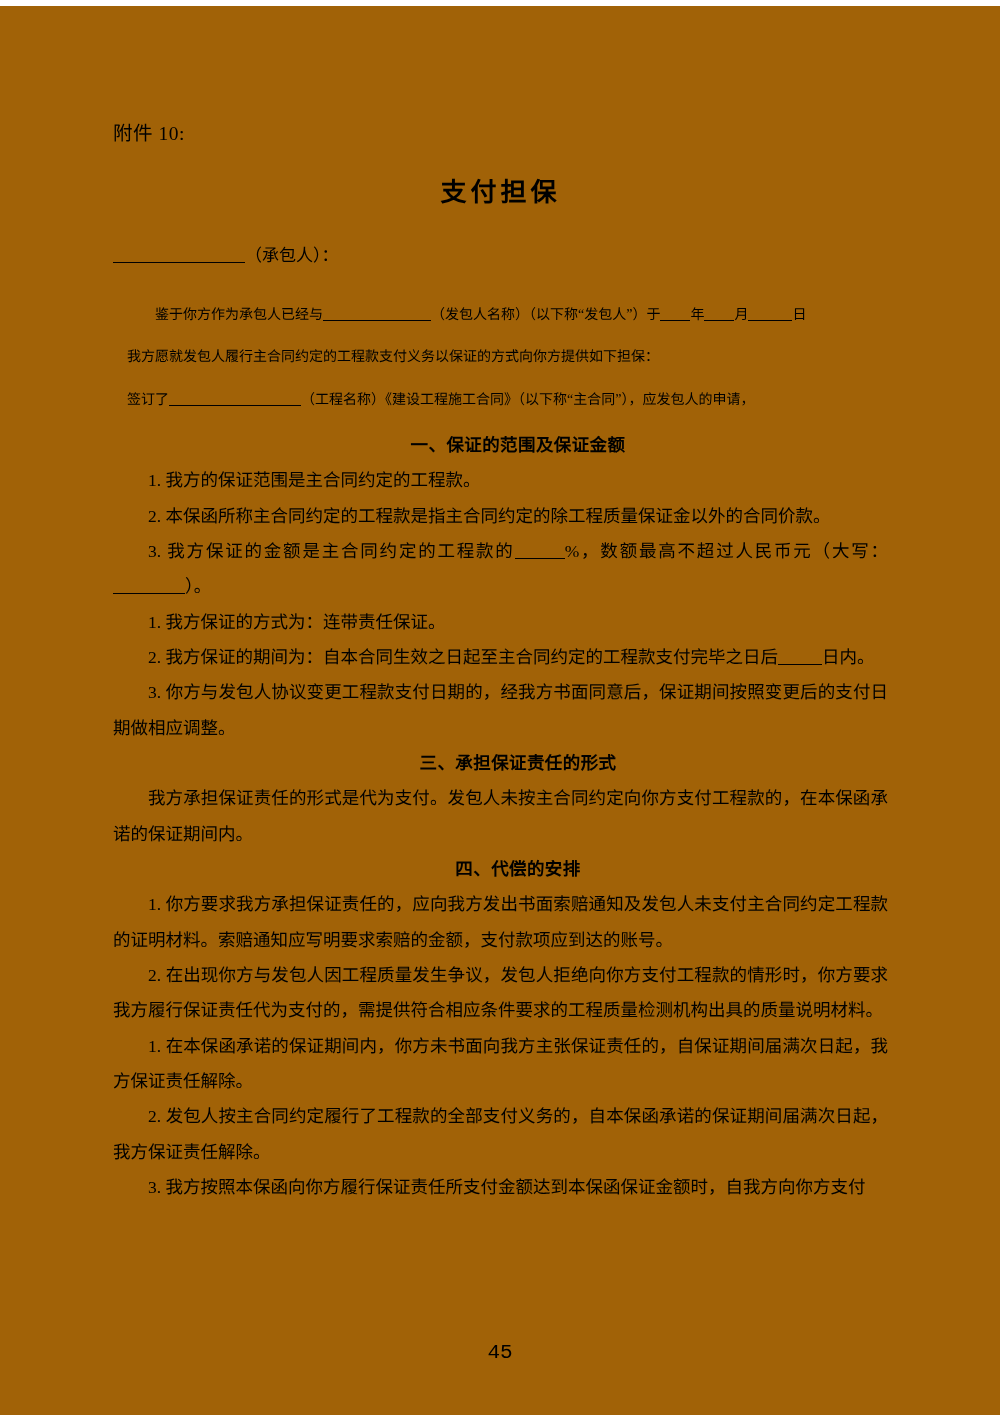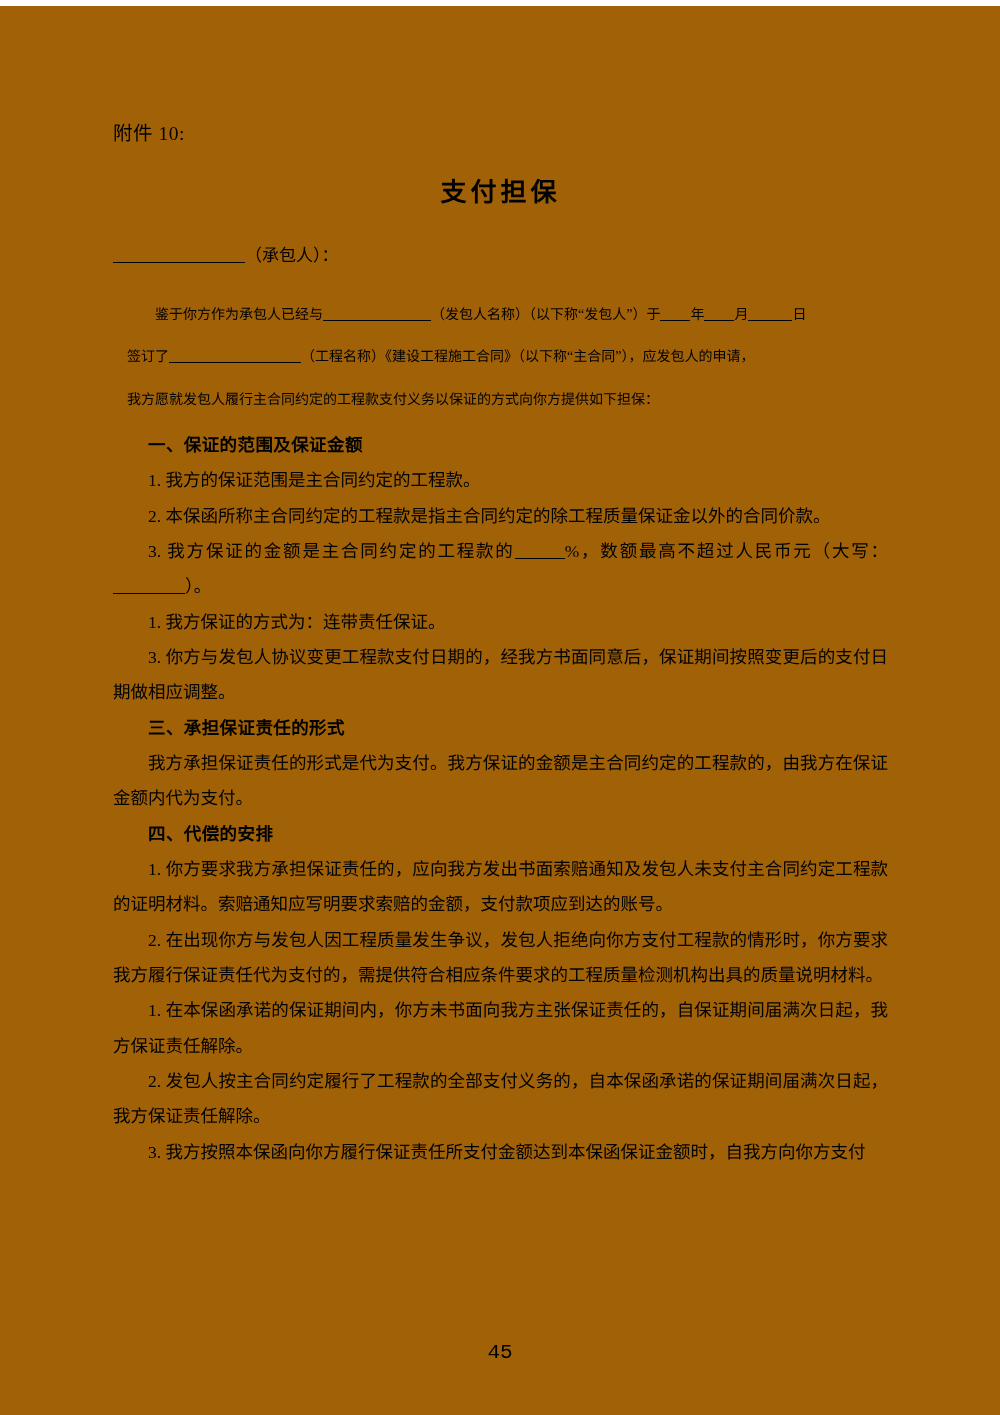--- a/index.html
+++ b/index.html
@@ -101,20 +101,21 @@
     text-indent: 2em;
   }
   p.section-head {
     font-size: 17.5px;
     line-height: 2.02;
     margin: 0;
     text-indent: 2em;
     font-weight: 700;
     font-family: "Liberation Sans", sans-serif;
     letter-spacing: 0.4px;
+    text-align: center;
   }
   p.numbered {
     font-size: 17.5px;
     line-height: 2.02;
     margin: 0;
     text-indent: 2em;
     text-align: justify;
     text-justify: inter-ideograph;
   }
   .num {
@@ -139,34 +140,35 @@
     <div class="attachment-label">附件 10:</div>
 
     <div class="doc-title">支付担保</div>
 
     <div class="addressee">
       <span class="blank-long"></span><span>（承包人）：</span>
     </div>
 
     <p class="body-text indent2"><span>鉴于你方作为承包人已经与</span><span class="blank-mid"></span><span>（发包人名称）（以下称“发包人”）于</span><span class="blank-xshort"></span><span>年</span><span class="blank-xshort"></span><span>月</span><span class="blank-short"></span><span>日</span></p>
 
+    <p class="body-text">我方愿就发包人履行主合同约定的工程款支付义务以保证的方式向你方提供如下担保：</p>
+
     <p class="body-text"><span>签订了</span><span class="blank-long"></span><span>（工程名称）《建设工程施工合同》（以下称“主合同”），应发包人的申请，</span></p>
-
-    <p class="body-text">我方愿就发包人履行主合同约定的工程款支付义务以保证的方式向你方提供如下担保：</p>
 
     <p class="section-head">一、保证的范围及保证金额</p>
     <p class="numbered"><span class="num">1.</span> <span>我方的保证范围是主合同约定的工程款。</span></p>
     <p class="numbered"><span class="num">2.</span> <span>本保函所称主合同约定的工程款是指主合同约定的除工程质量保证金以外的合同价款。</span></p>
     <p class="numbered"><span class="num">3.</span> <span>我方保证的金额是主合同约定的工程款的</span><span class="blank-pct"></span><span>%，数额最高不超过人民币元（大写：</span><span class="blank-daxie"></span><span>）。</span></p>
 
     <p class="numbered"><span class="num">1.</span> <span>我方保证的方式为：连带责任保证。</span></p>
+    <p class="numbered"><span class="num">2.</span> <span>我方保证的期间为：自本合同生效之日起至主合同约定的工程款支付完毕之日后</span><span class="blank-short"></span><span>日内。</span></p>
     <p class="numbered"><span class="num">3.</span> <span>你方与发包人协议变更工程款支付日期的，经我方书面同意后，保证期间按照变更后的支付日期做相应调整。</span></p>
 
     <p class="section-head">三、承担保证责任的形式</p>
-    <p class="numbered">我方承担保证责任的形式是代为支付。我方保证的金额是主合同约定的工程款的，由我方在保证金额内代为支付。</p>
+    <p class="numbered">我方承担保证责任的形式是代为支付。发包人未按主合同约定向你方支付工程款的，在本保函承诺的保证期间内。</p>
 
     <p class="section-head">四、代偿的安排</p>
     <p class="numbered"><span class="num">1.</span> <span>你方要求我方承担保证责任的，应向我方发出书面索赔通知及发包人未支付主合同约定工程款的证明材料。索赔通知应写明要求索赔的金额，支付款项应到达的账号。</span></p>
     <p class="numbered"><span class="num">2.</span> <span>在出现你方与发包人因工程质量发生争议，发包人拒绝向你方支付工程款的情形时，你方要求我方履行保证责任代为支付的，需提供符合相应条件要求的工程质量检测机构出具的质量说明材料。</span></p>
 
     <p class="numbered"><span class="num">1.</span> <span>在本保函承诺的保证期间内，你方未书面向我方主张保证责任的，自保证期间届满次日起，我方保证责任解除。</span></p>
     <p class="numbered"><span class="num">2.</span> <span>发包人按主合同约定履行了工程款的全部支付义务的，自本保函承诺的保证期间届满次日起，我方保证责任解除。</span></p>
     <p class="numbered"><span class="num">3.</span> <span>我方按照本保函向你方履行保证责任所支付金额达到本保函保证金额时，自我方向你方支付</span></p>
 
   </div>

